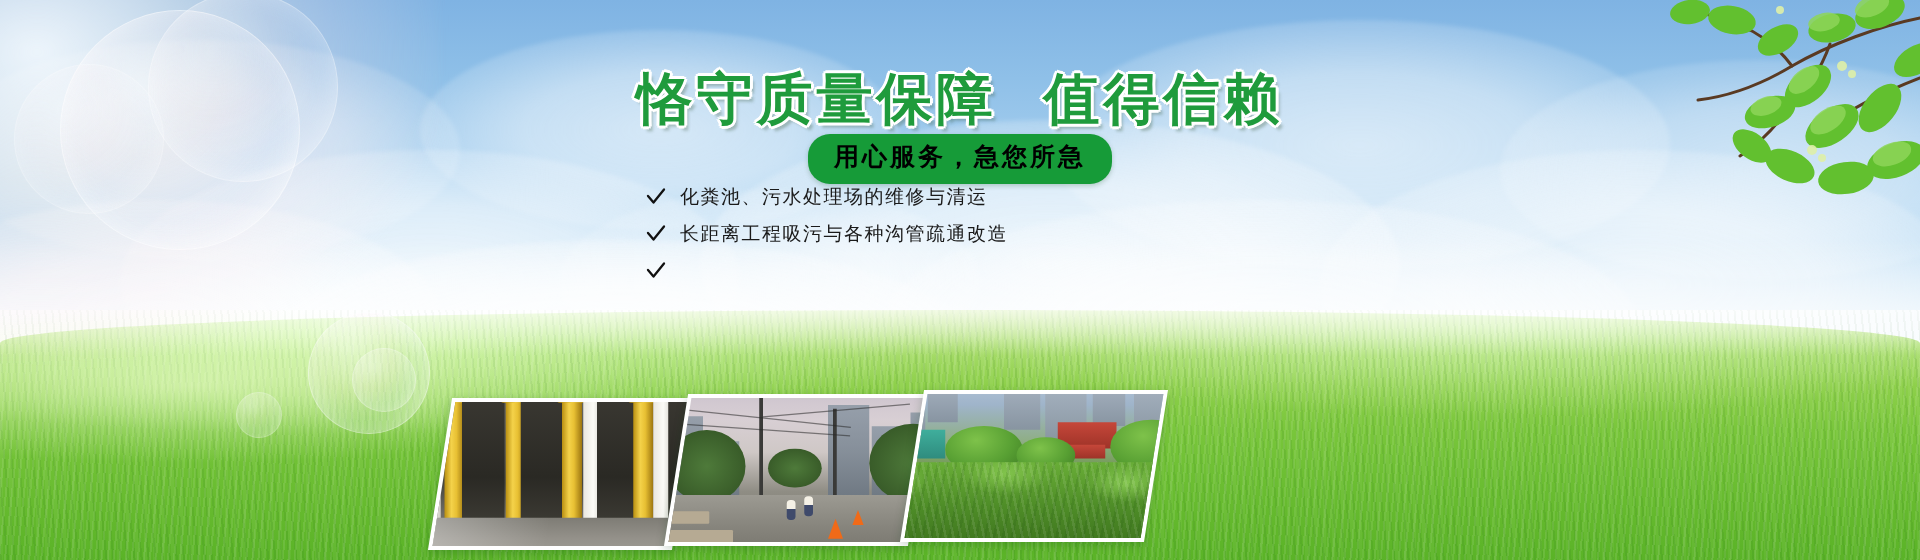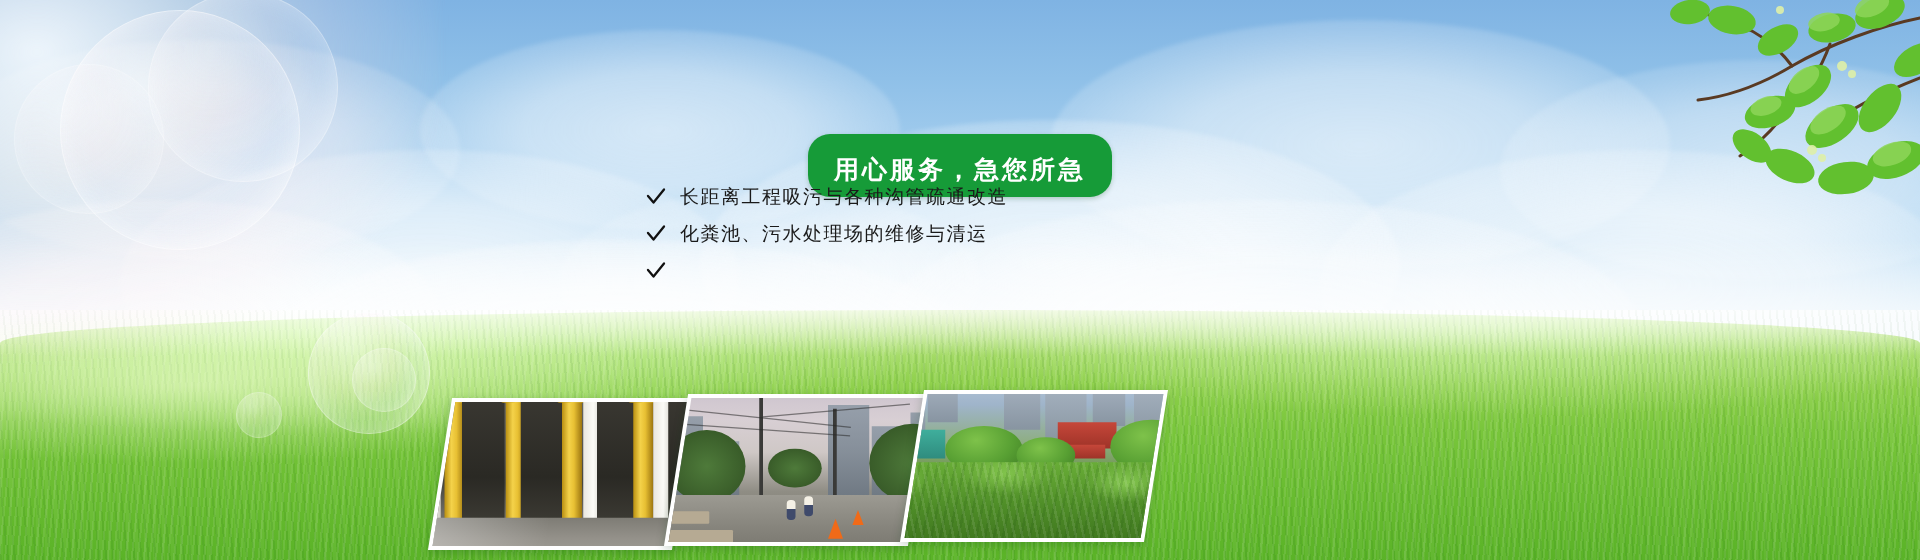--- a/index.html
+++ b/index.html
@@ -154,25 +154,25 @@
     white-space:pre;
   }
 
   
   .pill-wrap {
     position:absolute; left:0; right:0; top:134px;
     display:flex; justify-content:center;
   }
   .pill {
     background:#169b38;
-    color:#ffffff;
+    color:#000000;
     font-size:25px;
     font-weight:bold;
     letter-spacing:3px;
-    padding:19px 26px 11px;
+    padding:6px 26px 11px;
     border-radius:22px;
     box-shadow:0 2px 5px rgba(0,70,20,.22);
     white-space:nowrap;
   }
 
   
   .features {
     position:absolute; left:646px; top:180px;
     width:560px;
   }
@@ -411,43 +411,44 @@
       <g fill="#dff0a8" opacity="0.9">
         <circle cx="482" cy="66" r="5"></circle>
         <circle cx="492" cy="74" r="4"></circle>
         <circle cx="452" cy="150" r="5"></circle>
         <circle cx="462" cy="158" r="4"></circle>
         <circle cx="420" cy="10" r="4"></circle>
       </g>
     </svg>
   </div>
 
+  <div class="headline">恪守质量保障  值得信赖</div>
 
   <div class="pill-wrap">
     <div class="pill">用心服务，急您所急</div>
   </div>
 
   <div class="features">
+
+    <div class="feature">
+      <span class="check">
+        <svg width="20" height="20" viewBox="0 0 20 20">
+          <path d="M2 9 L7.5 15.5 L18 2.5" stroke="#111" stroke-width="2.3" fill="none" stroke-linecap="round" stroke-linejoin="round"></path>
+        </svg>
+      </span>
+      <span class="feature-label">化粪池、污水处理场的维修与清运</span>
+    </div>
 
     <div class="feature">
       <span class="check">
         <svg width="20" height="20" viewBox="0 0 20 20">
           <path d="M2 9 L7.5 15.5 L18 2.5" stroke="#111" stroke-width="2.3" fill="none" stroke-linecap="round" stroke-linejoin="round"></path>
         </svg>
       </span>
       <span class="feature-label">长距离工程吸污与各种沟管疏通改造</span>
-    </div>
-
-    <div class="feature">
-      <span class="check">
-        <svg width="20" height="20" viewBox="0 0 20 20">
-          <path d="M2 9 L7.5 15.5 L18 2.5" stroke="#111" stroke-width="2.3" fill="none" stroke-linecap="round" stroke-linejoin="round"></path>
-        </svg>
-      </span>
-      <span class="feature-label">化粪池、污水处理场的维修与清运</span>
     </div>
 
     <div class="feature">
       <span class="check">
         <svg width="20" height="20" viewBox="0 0 20 20">
           <path d="M2 9 L7.5 15.5 L18 2.5" stroke="#111" stroke-width="2.3" fill="none" stroke-linecap="round" stroke-linejoin="round"></path>
         </svg>
       </span>
     </div>
 

